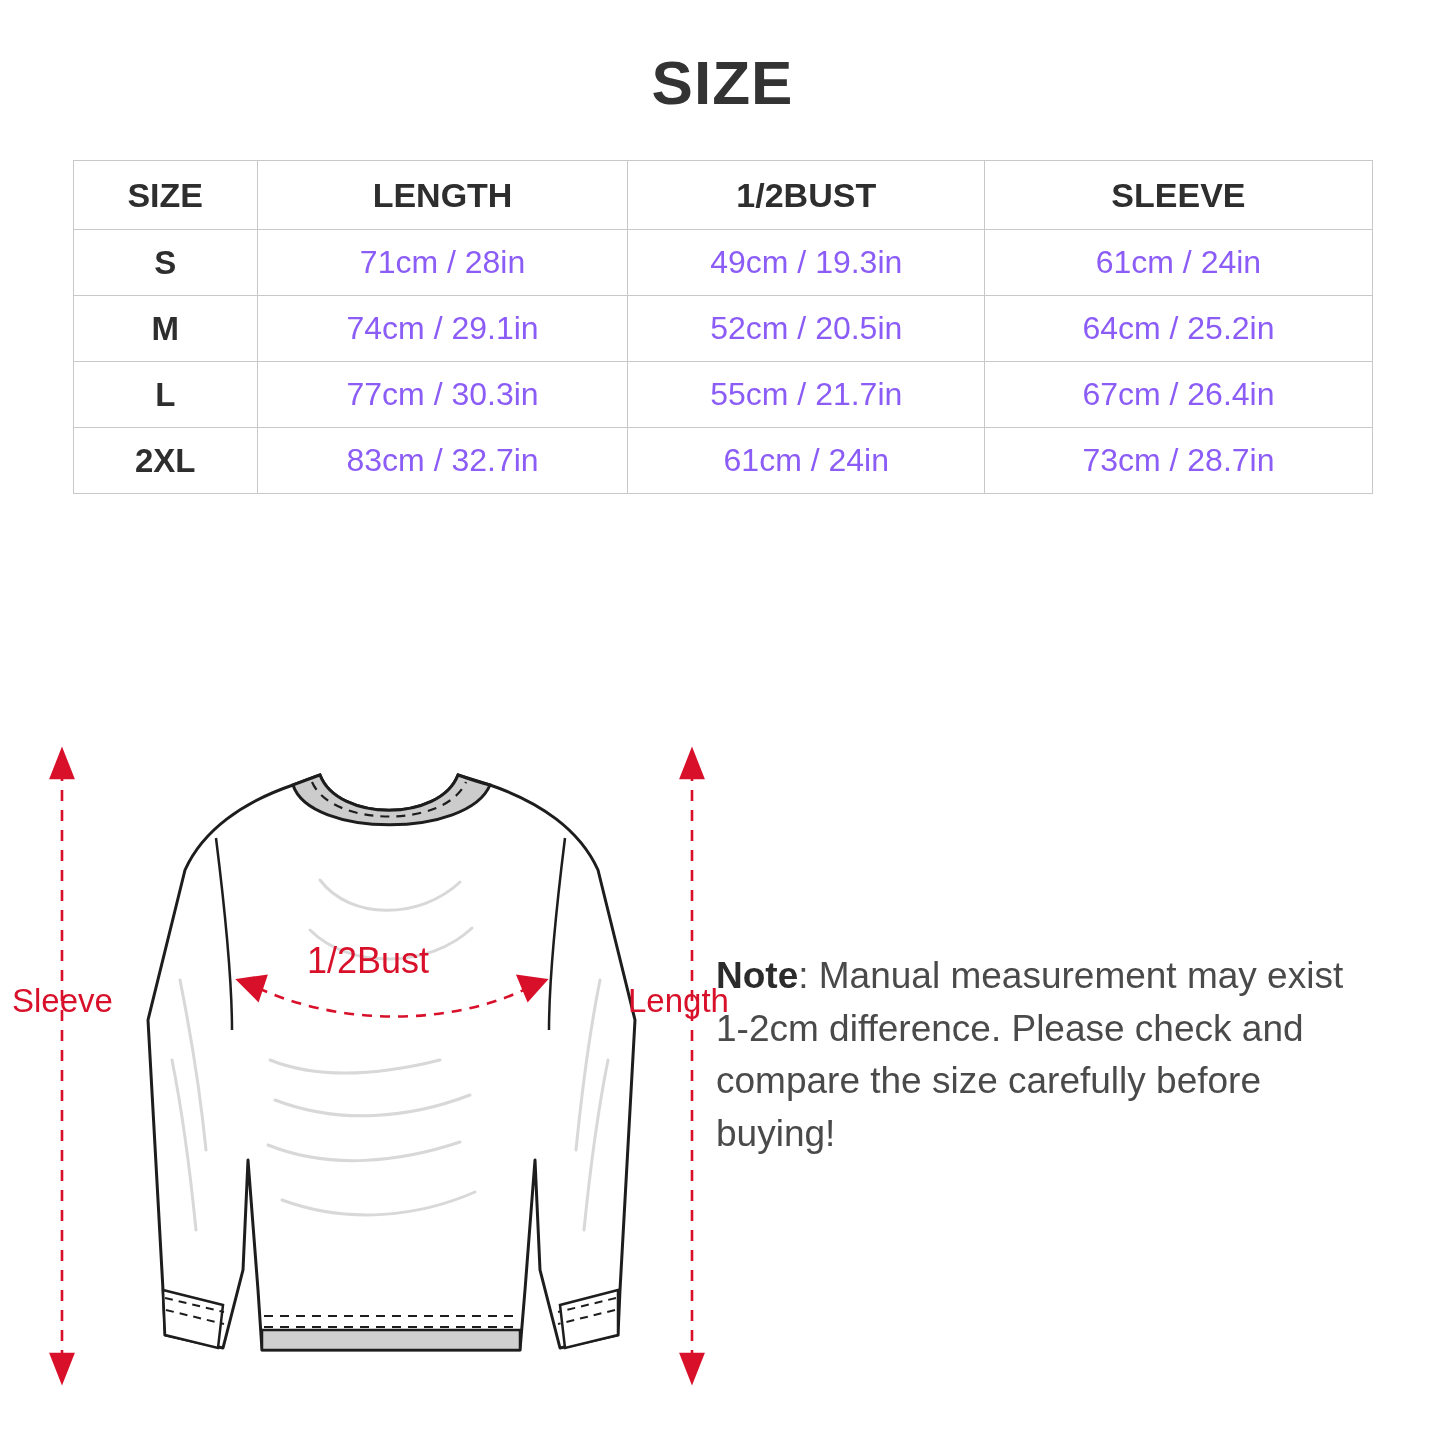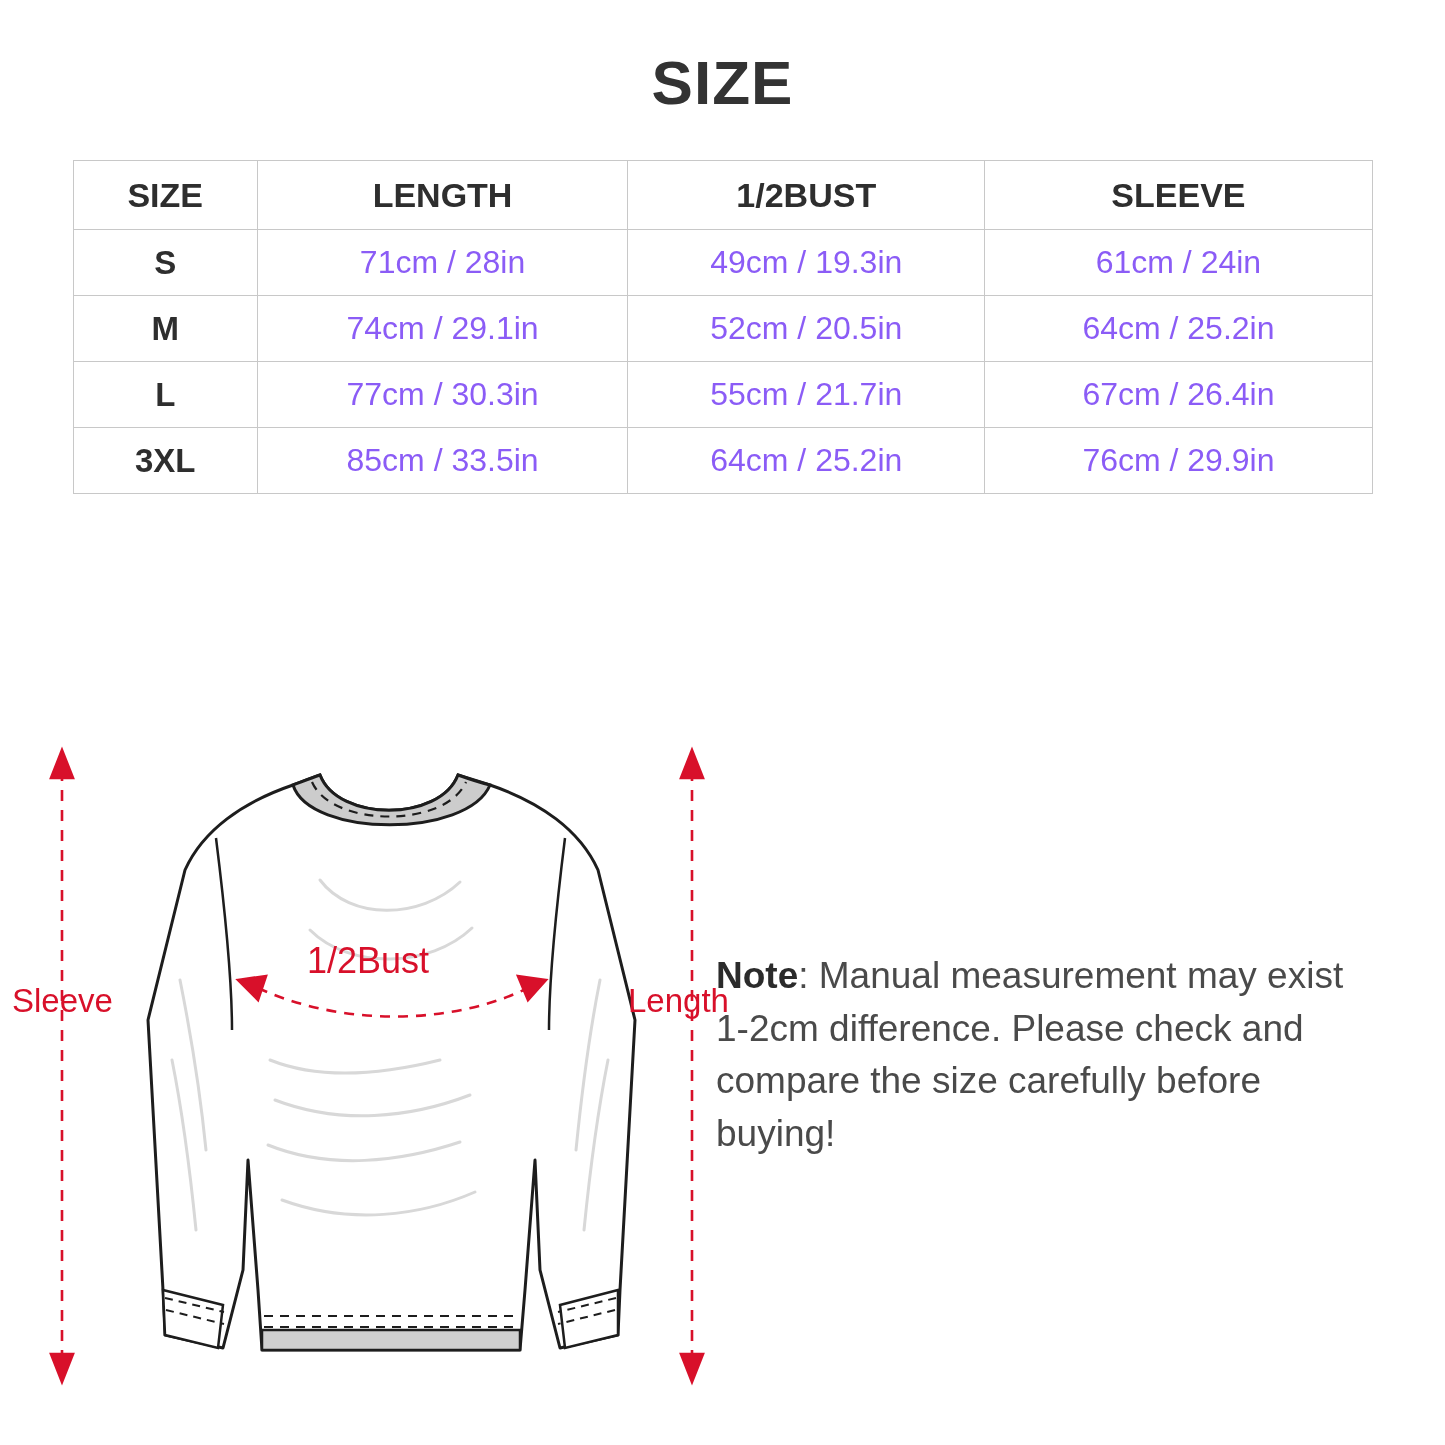--- a/index.html
+++ b/index.html
@@ -143,24 +143,24 @@
         <td>52cm / 20.5in</td>
         <td>64cm / 25.2in</td>
       </tr>
       <tr>
         <td class="size-col">L</td>
         <td>77cm / 30.3in</td>
         <td>55cm / 21.7in</td>
         <td>67cm / 26.4in</td>
       </tr>
       <tr>
-        <td class="size-col">3XL</td>
-        <td>85cm / 33.5in</td>
-        <td>64cm / 25.2in</td>
-        <td>76cm / 29.9in</td>
+        <td class="size-col">2XL</td>
+        <td>83cm / 32.7in</td>
+        <td>61cm / 24in</td>
+        <td>73cm / 28.7in</td>
       </tr>
     </tbody>
   </table>
 </div>
 
 <div class="diagram">
 
   <svg class="shirt-svg" width="740" height="700" viewBox="0 0 740 700">
 
     <g fill="#ffffff" stroke="#1d1d1d" stroke-width="3" stroke-linejoin="round">

